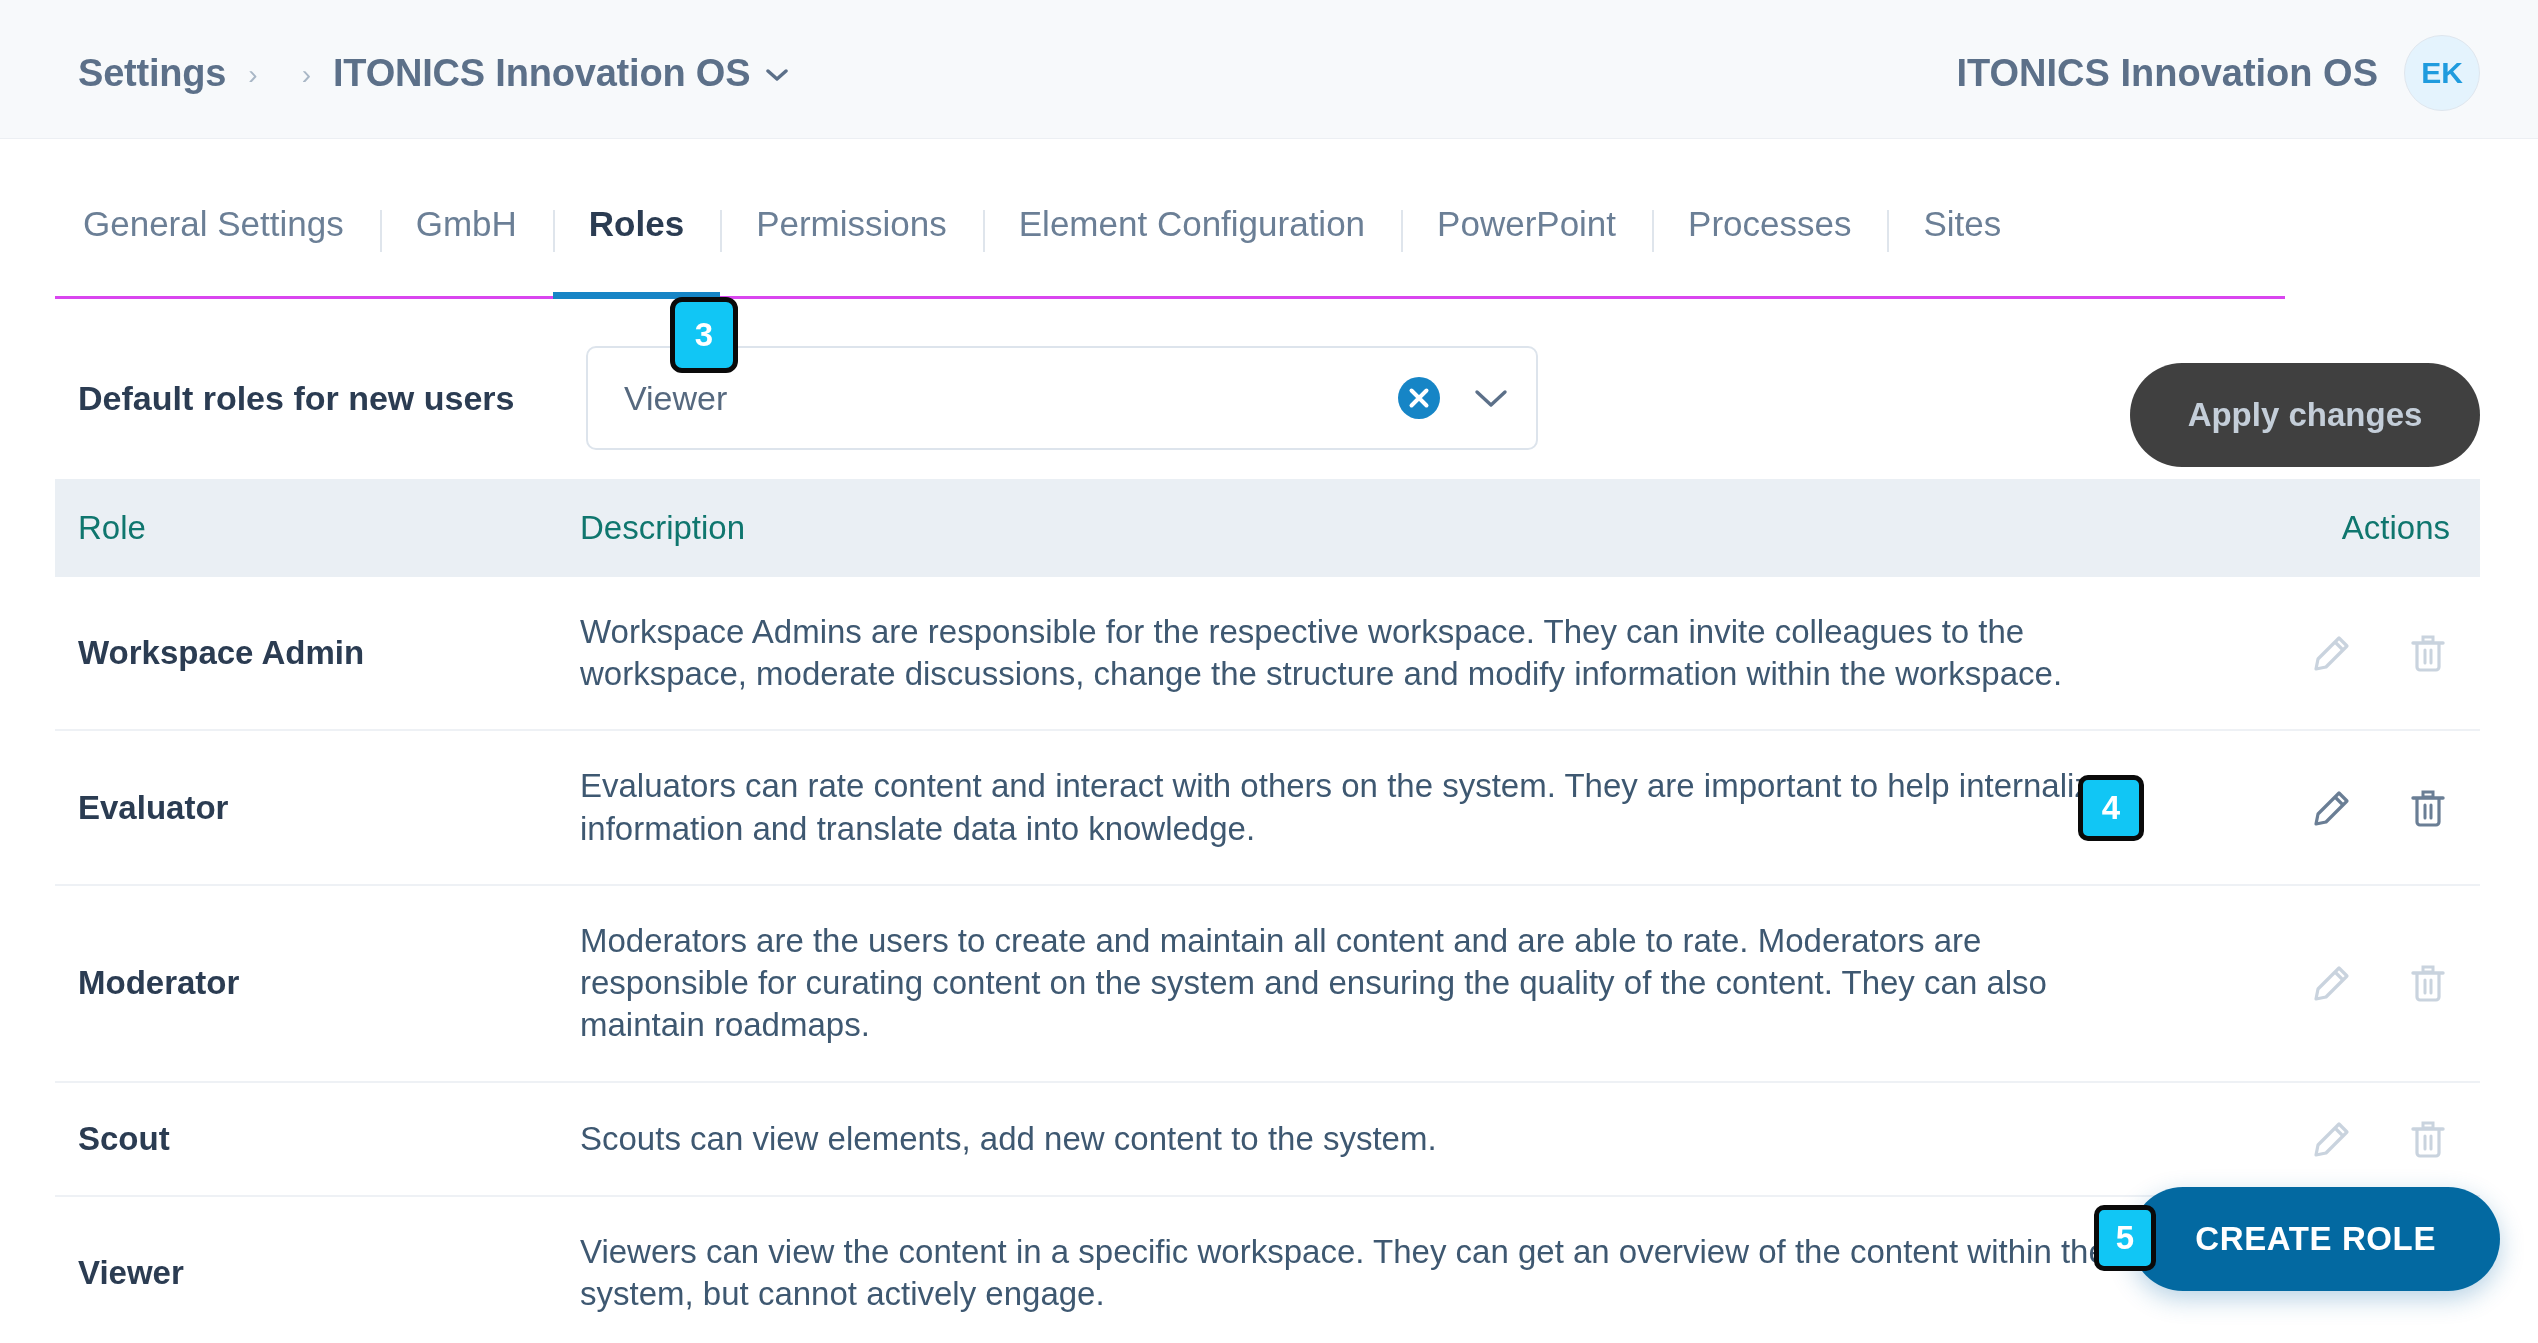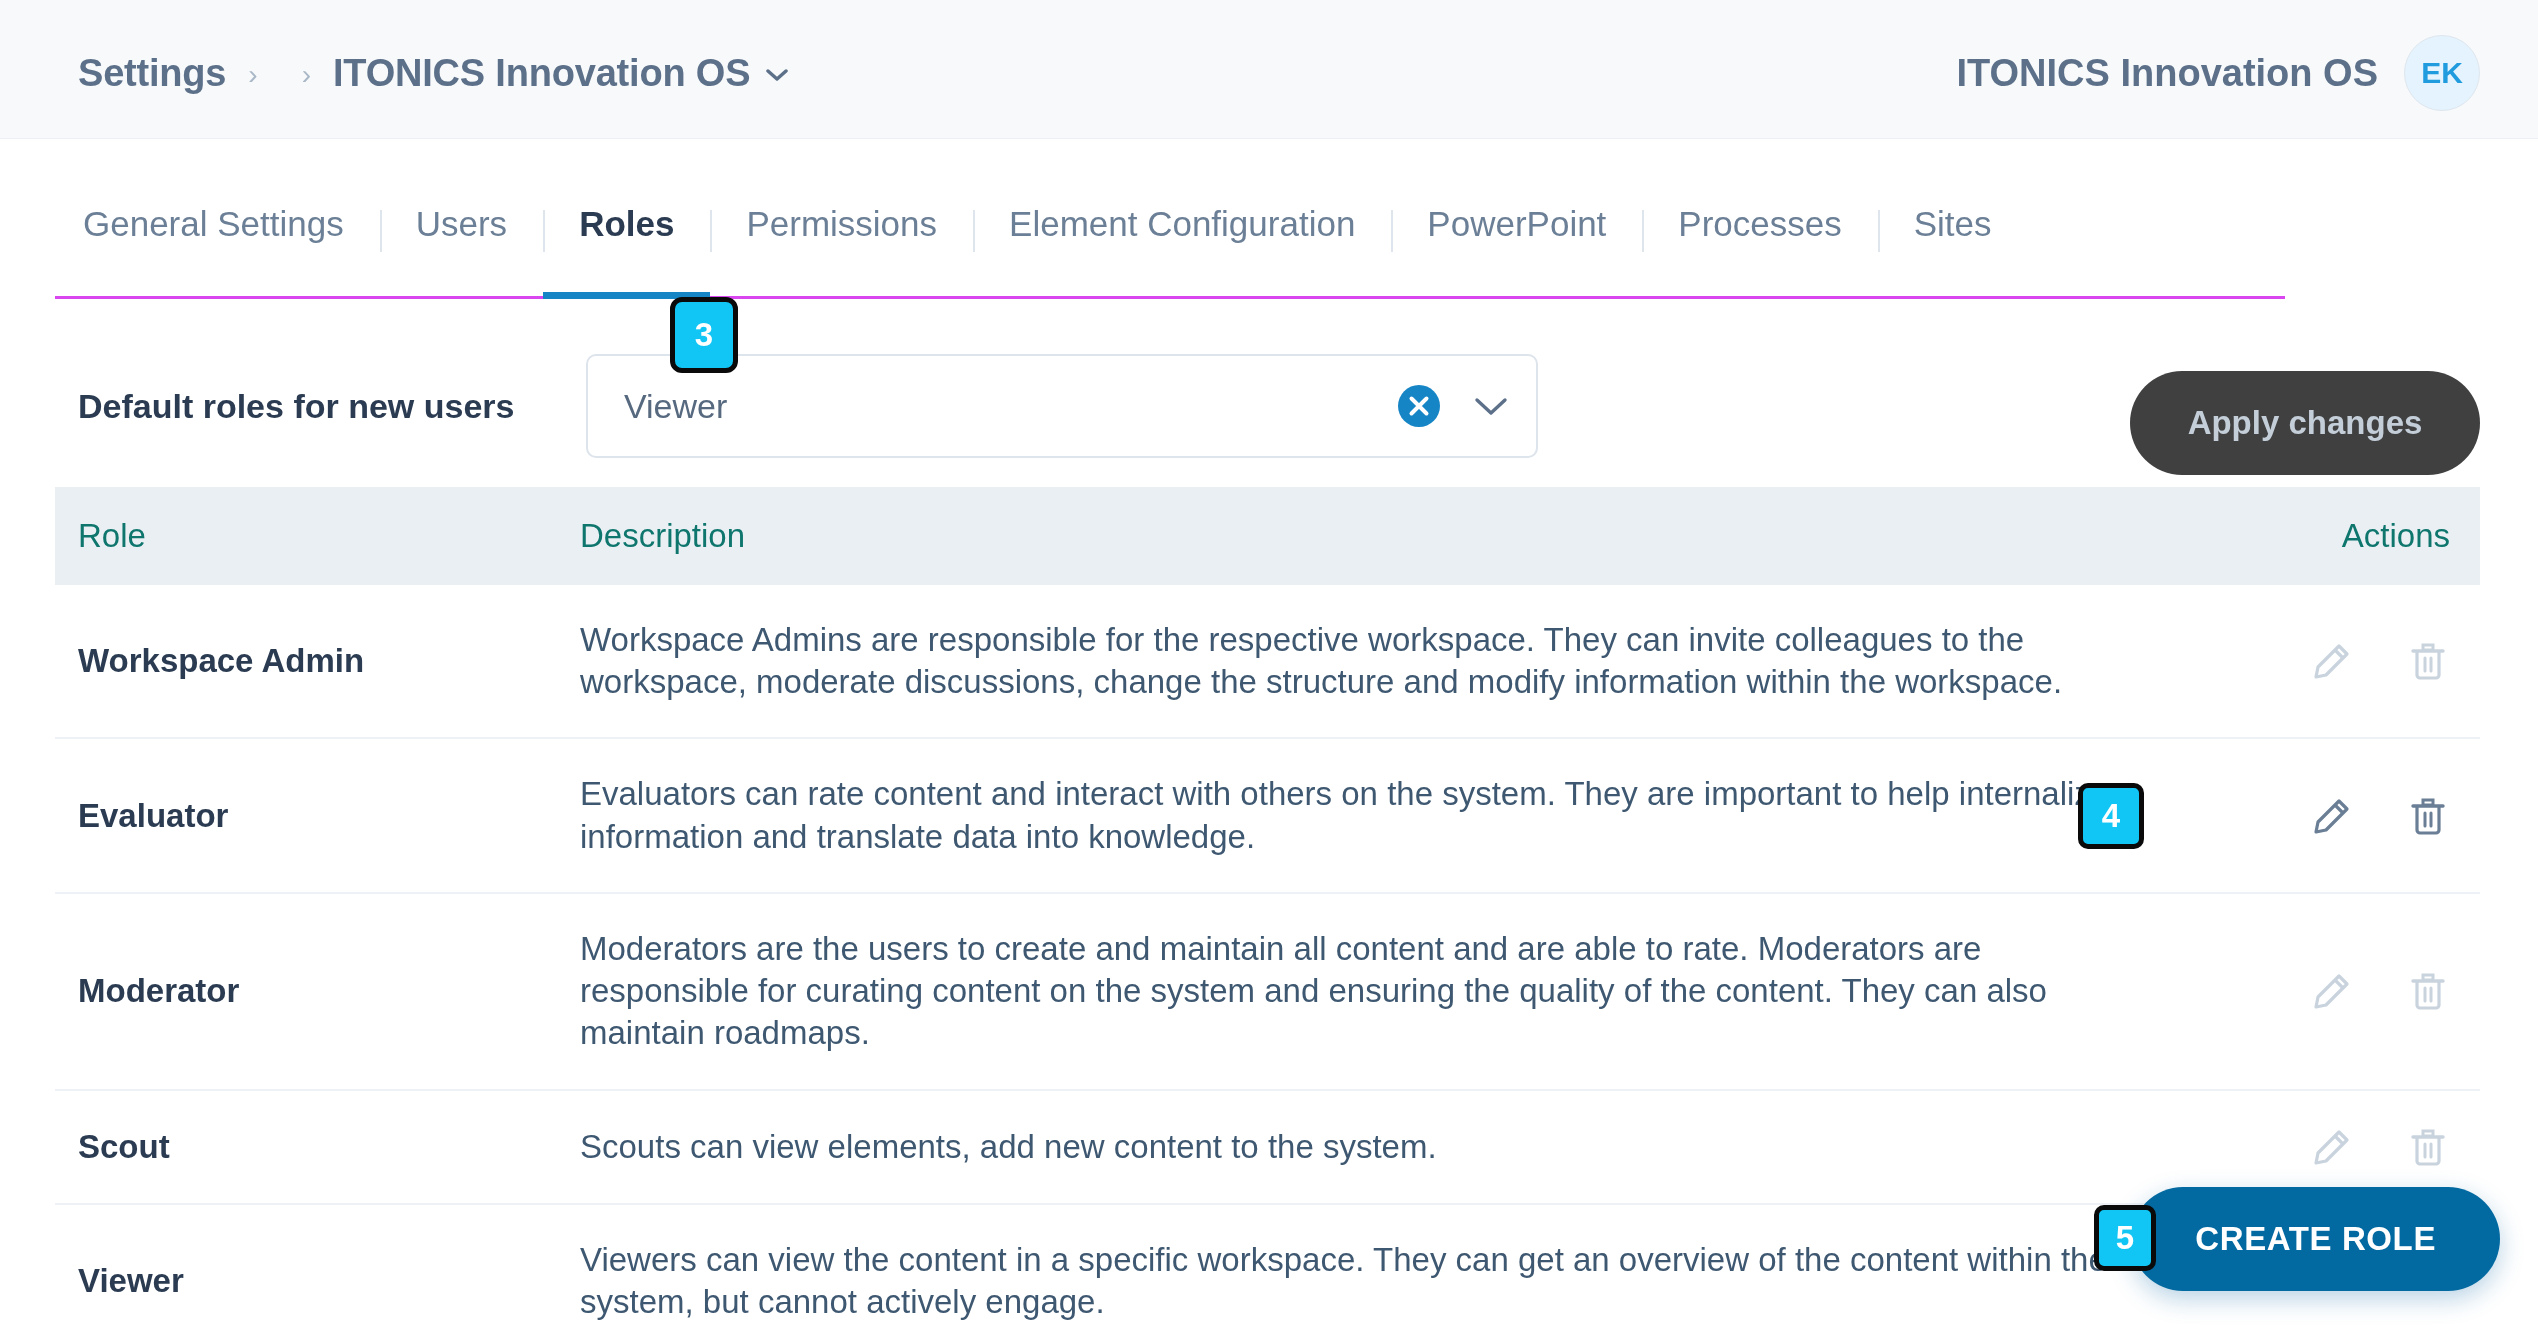--- a/index.html
+++ b/index.html
@@ -147,21 +147,21 @@
     box-sizing: border-box;
     z-index: 40;
   }
   #badge-3 { left: 670px; top: 158px; width: 68px; height: 76px; }
 
   
   .defaults {
     display: flex;
     align-items: center;
     padding: 56px 0 0 0;
-    margin: 16px 58px 0 78px;
+    margin: 8px 58px 0 78px;
     height: 126px;
     box-sizing: border-box;
     position: relative;
   }
   .defaults-label {
     font-size: 34px;
     font-weight: 700;
     color: #2b3c52;
     width: 508px;
     flex: none;
@@ -345,21 +345,21 @@
 
   <div class="topright">
     <span class="ws-name">ITONICS Innovation OS</span>
     <div class="avatar">EK</div>
   </div>
 </div>
 
 <div class="tabs-wrap">
   <div class="tabs">
     <div class="tab">General Settings</div>
-    <div class="tab">Users</div>
+    <div class="tab">GmbH</div>
     <div class="tab active">Roles</div>
     <div class="tab">Permissions</div>
     <div class="tab">Element Configuration</div>
     <div class="tab">PowerPoint</div>
     <div class="tab">Processes</div>
     <div class="tab">Sites</div>
   </div>
   <div class="step-badge" id="badge-3">3</div>
 </div>
 

